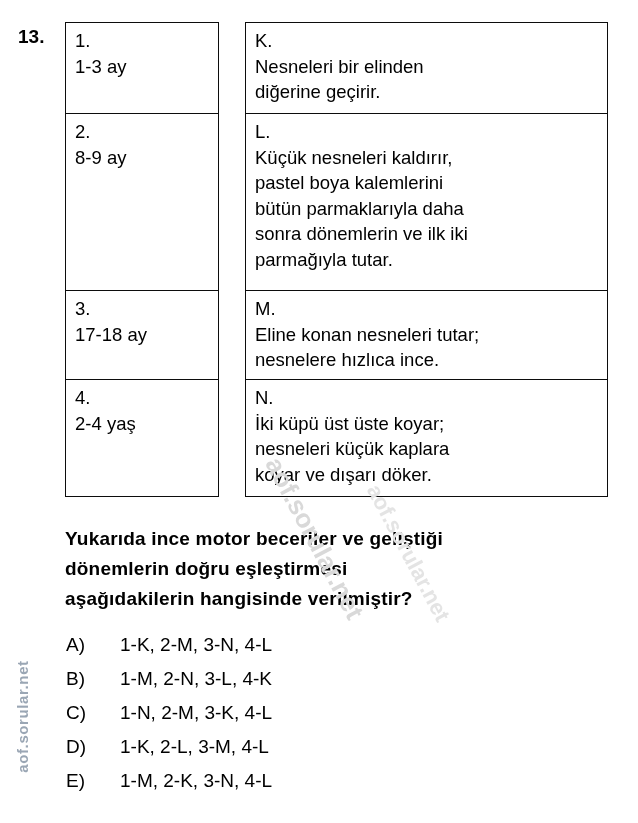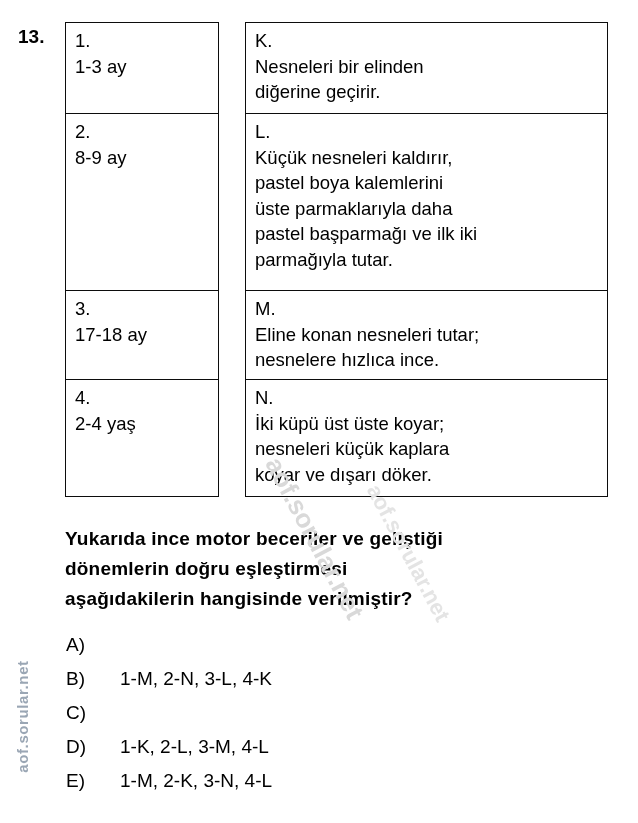--- a/index.html
+++ b/index.html
@@ -193,22 +193,22 @@
           <span class="cell-line">K.</span>
           <span class="cell-line">Nesneleri bir elinden</span>
           <span class="cell-line">diğerine geçirir.</span>
         </td>
       </tr>
       <tr>
         <td>
           <span class="cell-line">L.</span>
           <span class="cell-line">Küçük nesneleri kaldırır,</span>
           <span class="cell-line">pastel boya kalemlerini</span>
-          <span class="cell-line">üste parmaklarıyla daha</span>
-          <span class="cell-line">pastel başparmağı ve ilk iki</span>
+          <span class="cell-line">bütün parmaklarıyla daha</span>
+          <span class="cell-line">sonra dönemlerin ve ilk iki</span>
           <span class="cell-line">parmağıyla tutar.</span>
         </td>
       </tr>
       <tr>
         <td>
           <span class="cell-line">M.</span>
           <span class="cell-line">Eline konan nesneleri tutar;</span>
           <span class="cell-line">nesnelere hızlıca ince.</span>
         </td>
       </tr>
@@ -225,27 +225,29 @@
 
   <div class="stem">
     <p>Yukarıda ince motor beceriler ve geliştiği</p>
     <p>dönemlerin doğru eşleştirmesi</p>
     <p class="last">aşağıdakilerin hangisinde verilmiştir?</p>
   </div>
 
   <div class="options">
     <div class="option">
       <span class="letter">A)</span>
+      <span class="text">1-K, 2-M, 3-N, 4-L</span>
     </div>
     <div class="option">
       <span class="letter">B)</span>
       <span class="text">1-M, 2-N, 3-L, 4-K</span>
     </div>
     <div class="option">
       <span class="letter">C)</span>
+      <span class="text">1-N, 2-M, 3-K, 4-L</span>
     </div>
     <div class="option">
       <span class="letter">D)</span>
       <span class="text">1-K, 2-L, 3-M, 4-L</span>
     </div>
     <div class="option">
       <span class="letter">E)</span>
       <span class="text">1-M, 2-K, 3-N, 4-L</span>
     </div>
   </div>

